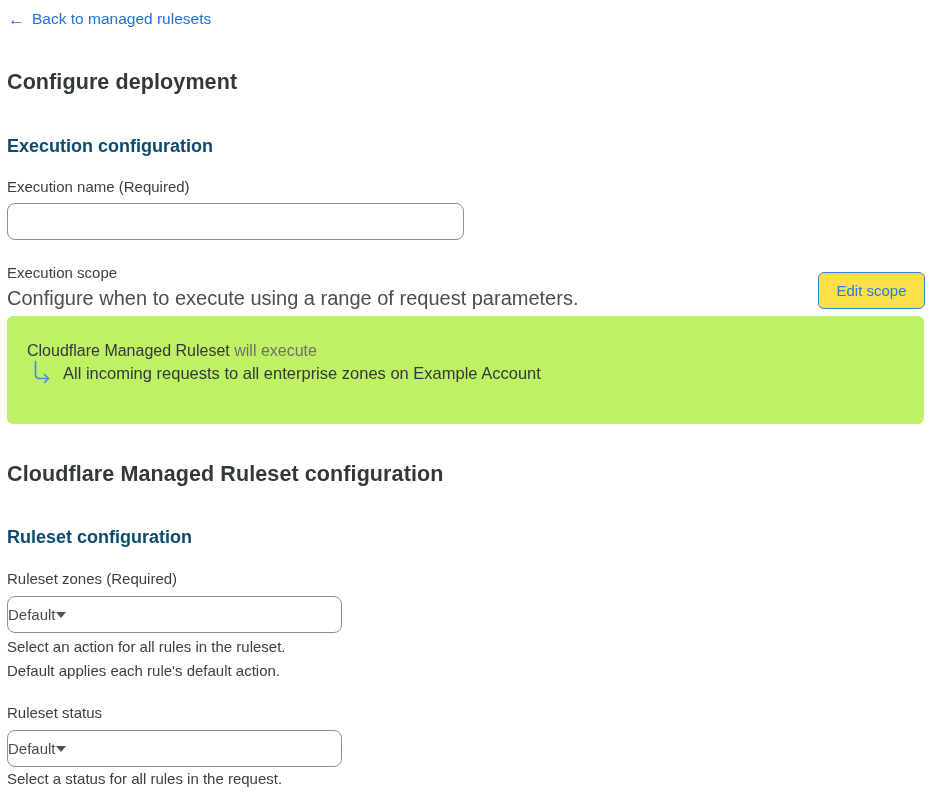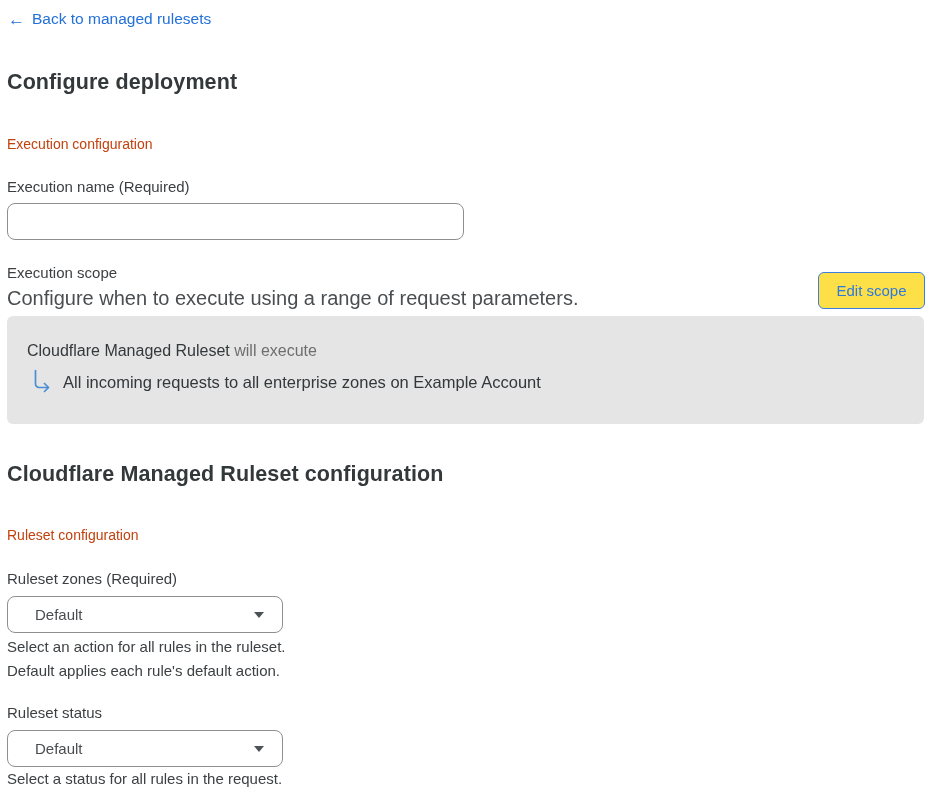--- a/index.html
+++ b/index.html
@@ -22,21 +22,21 @@
   
   .page-title {
     position: absolute; left: 7px;
     font-size: 21.5px; font-weight: 600; color: #33383b; letter-spacing: 0.1px;
   }
   .title-main { top: 70px; }
   .title-ruleset { top: 462px; }
 
   .section-title {
     position: absolute; left: 7px;
-    font-size: 14px; font-weight: 400; color: #c2410c;
+    font-size: 18px; font-weight: 700; color: #0c4a6e;
   }
   .exec-title { top: 136px; }
   .ruleset-sub { top: 527px; }
 
   
   .field-label {
     position: absolute; left: 7px;
     font-size: 15px; color: #3b3f42;
   }
   .name-label   { top: 178px; }
@@ -64,41 +64,41 @@
     width: 107px; height: 37px;
     background: #fde047; border: 1px solid #3b7fe0; border-radius: 6px;
     color: #2f78dd; font-size: 15px; font-family: inherit;
     cursor: pointer;
   }
 
   
   .summary-panel {
     position: absolute; left: 7px; top: 316px;
     width: 917px; height: 108px;
-    background: #e5e5e5; border-radius: 6px;
+    background: #bef264; border-radius: 6px;
     padding: 26px 20px 0 20px;
   }
   .summary-line1 { font-size: 16px; }
   .ruleset-name { color: #33383b; }
   .will-execute { color: #6e6e6e; }
   .summary-line2 {
-    margin-top: 9px; margin-left: 5px;
+    margin-left: 5px;
     display: flex; align-items: flex-end;
     font-size: 16.5px; color: #33383b;
   }
   .indent-arrow { display: inline-block; width: 20px; height: 24px; }
   .scope-text { margin-left: 11px; padding-bottom: 1px; }
 
   
   .select {
     position: absolute; left: 7px;
-    width: 276px; height: 37px;
+    width: 335px; height: 37px;
     border: 1px solid #8f8f8f; border-radius: 8px; background: #fff;
-    display: flex; align-items: center; justify-content: space-between;
-    padding: 0 18px 0 27px; cursor: pointer;
+    display: flex; align-items: center; 
+    padding: 0 18px 0 0; cursor: pointer;
   }
   .action-select { top: 596px; }
   .status-select { top: 730px; }
   .select-value { font-size: 15px; color: #4a4d50; }
   .select-caret {
     width: 0; height: 0;
     border-left: 5.5px solid transparent;
     border-right: 5.5px solid transparent;
     border-top: 6.5px solid #4d5255;
   }

